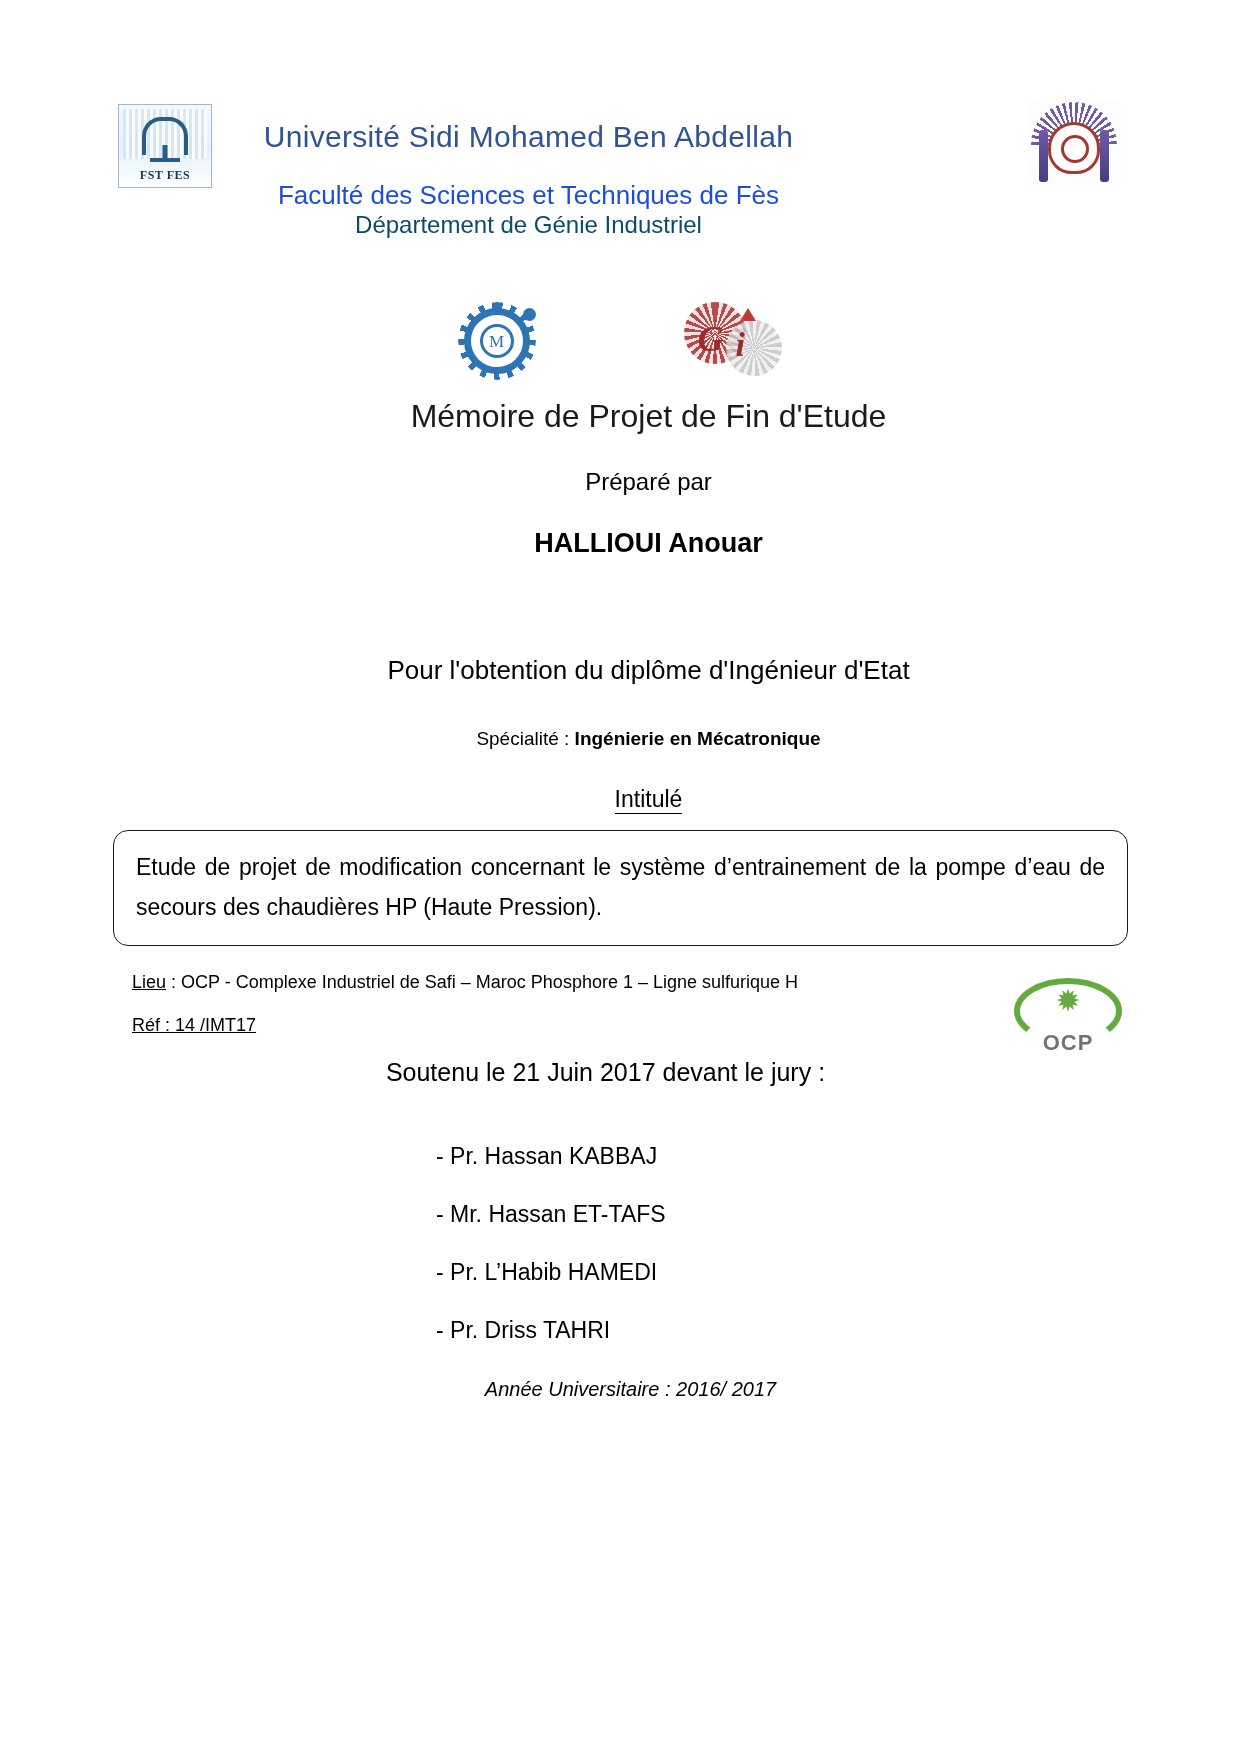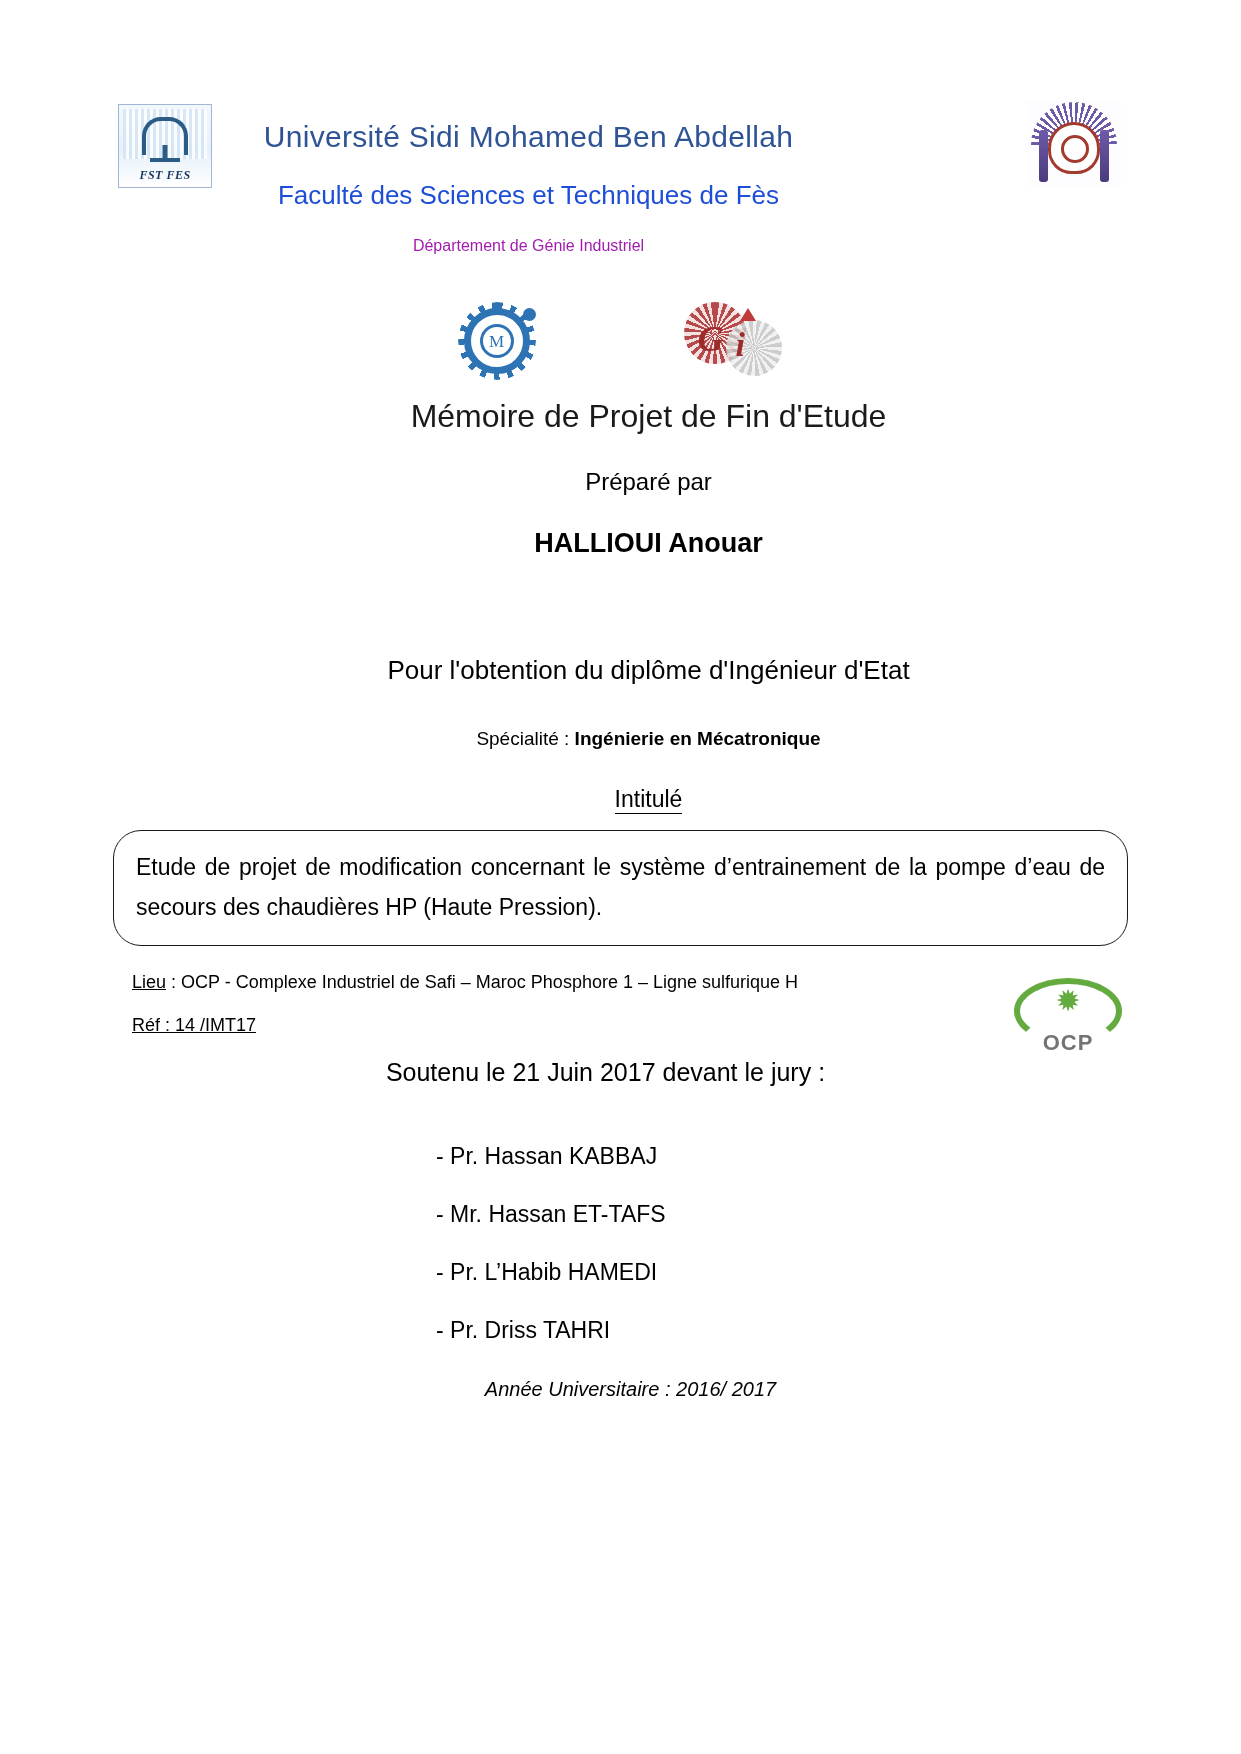--- a/index.html
+++ b/index.html
@@ -36,23 +36,22 @@
     letter-spacing: 0.3px;
     margin-left: 30px;
   }
   .faculty {
     font-size: 26px;
     color: #1d4ed8;
     margin-top: 26px;
     margin-left: 30px;
   }
   .dept {
-    font-size: 16px;
-    color: #a21caf;
-    margin-top: 26px;
+    font-size: 24px;
+    color: #0c4a6e;
     margin-left: 30px;
   }
 
   
   .logo-fst {
     position: absolute;
     top: 104px;
     left: 118px;
     width: 92px;
     height: 82px;
@@ -98,21 +97,20 @@
   .logo-fst .cap {
     position: absolute;
     bottom: 4px;
     left: 0; right: 0;
     text-align: center;
     font-family: "Liberation Serif", serif;
     font-weight: bold;
     font-size: 12px;
     color: #15355a;
     letter-spacing: 0.5px;
-    font-style: italic;
   }
 
   .logo-univ {
     position: absolute;
     top: 100px;
     right: 120px;
     width: 94px;
     height: 86px;
     background: #fdfdff;
     overflow: hidden;
@@ -298,21 +296,21 @@
   .intitule span { border-bottom: 1px solid #000; padding-bottom: 1px; }
 
   
   .title-box {
     position: absolute;
     top: 830px;
     left: 113px;
     width: 1015px;
     box-sizing: border-box;
     border: 1px solid #1a1a1a;
-    border-radius: 28px;
+    border-radius: 15px;
     padding: 16px 22px 18px 22px;
     font-size: 23px;
     line-height: 40px;
     text-align: justify;
     text-justify: inter-word;
   }
 
   
   .lieu {
     position: absolute;

